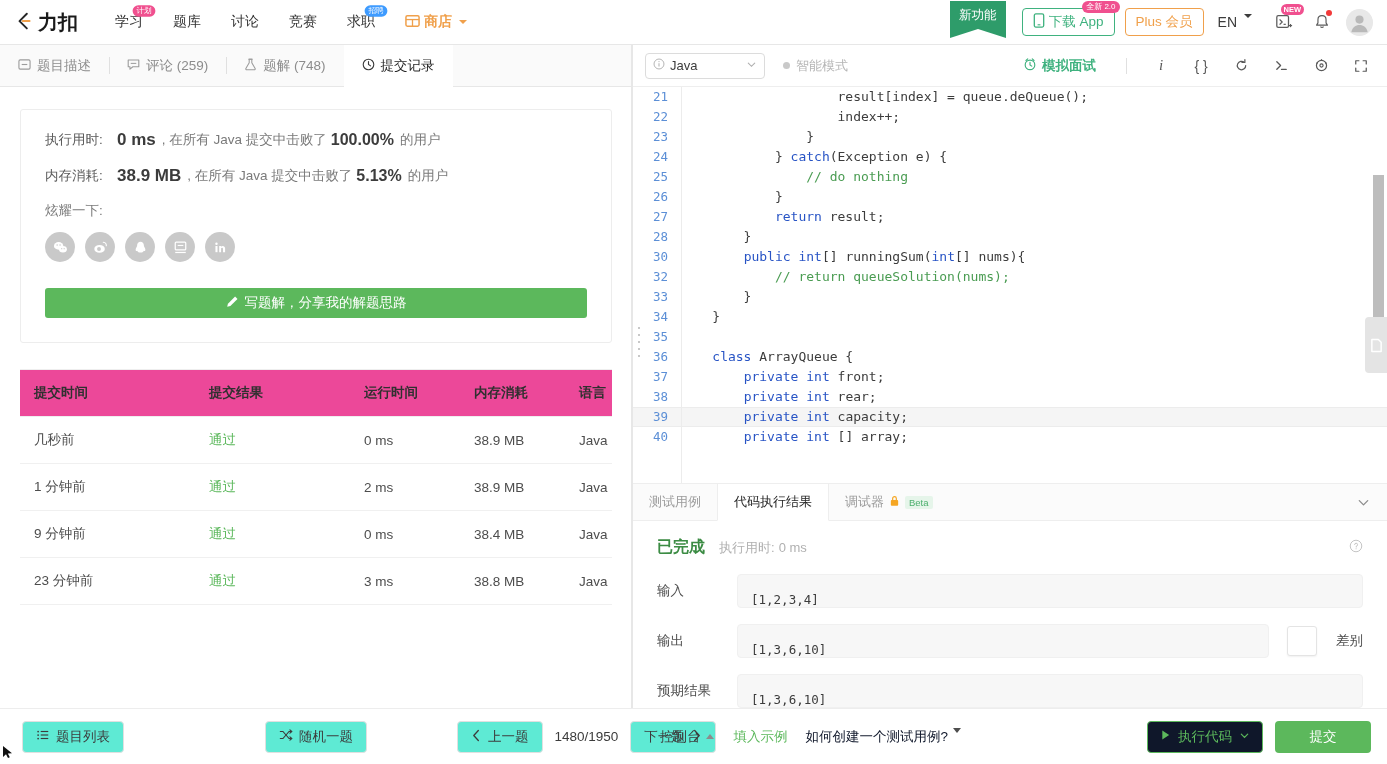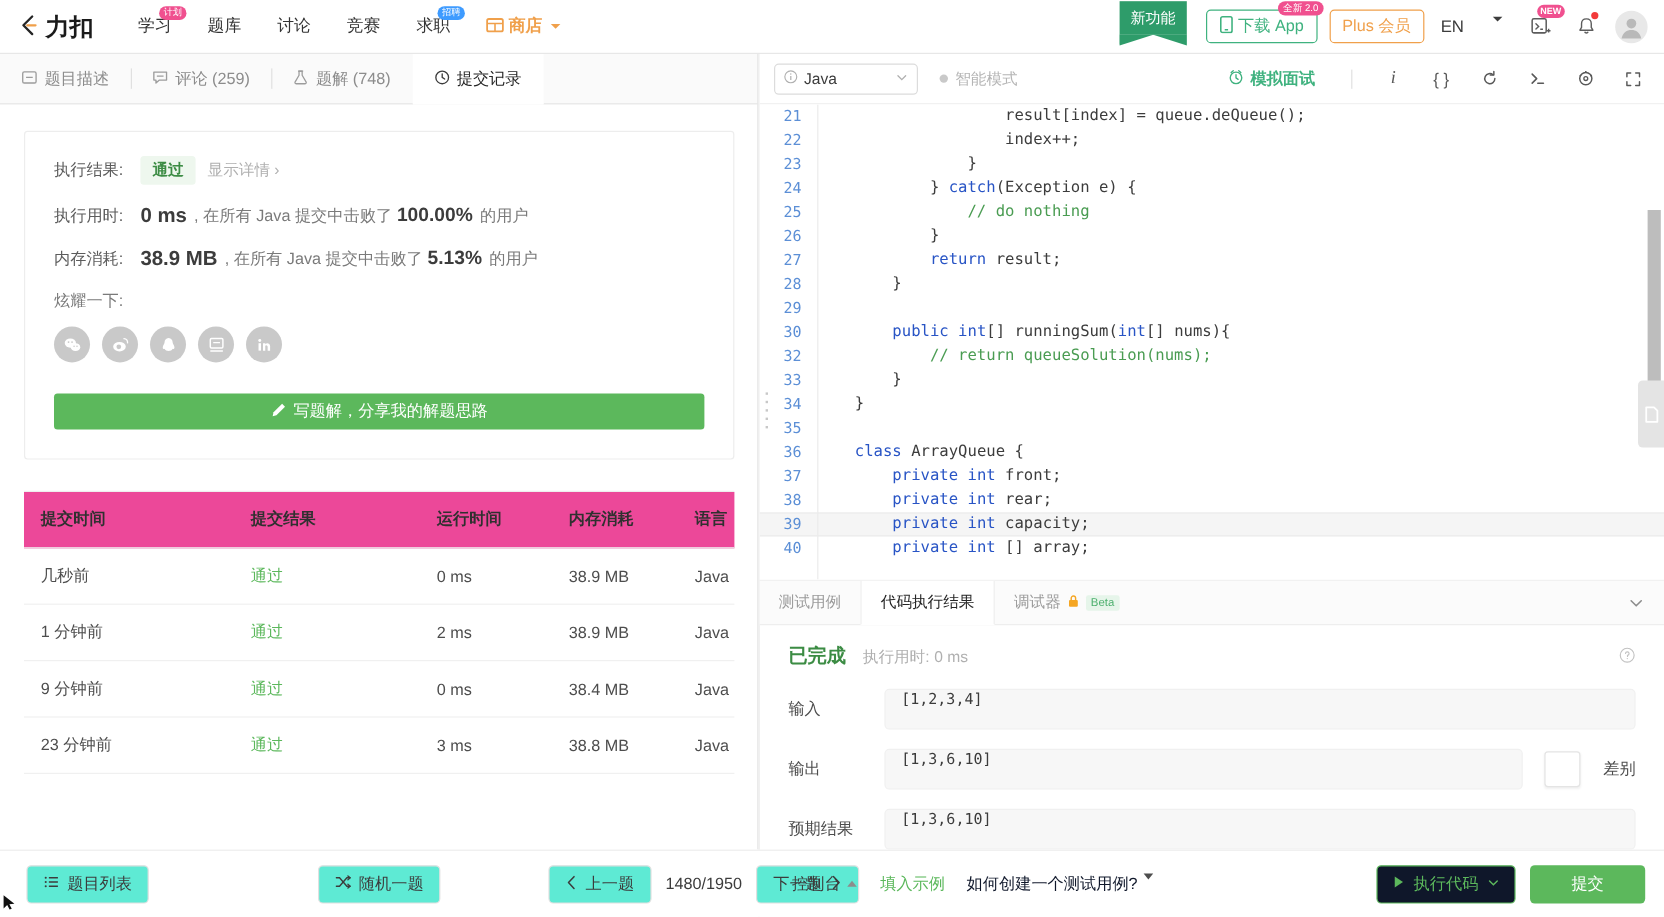--- a/index.html
+++ b/index.html
@@ -55,21 +55,21 @@
   }
   .btn-outline .b-badge {
     position: absolute; top: -8px; right: -6px; background: #f0508f; color: #fff;
     font-size: 8px; border-radius: 7px; padding: 1px 4px; line-height: 1.25; white-space:nowrap;
   }
   .btn-plus {
     border: 1px solid #f0a04b; color: #f0a04b; border-radius: 4px;
     height: 28px; padding: 0 10px; font-size: 13.5px; display: flex; align-items: center;
     cursor: pointer; margin-right: 14px; background:#fff;
   }
-  .lang-sel { font-size: 14px; color: #3c3c3c; display: flex; align-items: flex-start; gap: 21px; cursor: pointer; margin-right: 18px;}
+  .lang-sel { font-size: 14px; color: #3c3c3c; display: flex; align-items: flex-start; gap: 4px; cursor: pointer; margin-right: 18px;}
   .icon-btn { position: relative; width: 28px; height: 28px; display: flex; align-items: center; justify-content: center; cursor: pointer; margin-right: 10px; color:#5c5c5c;}
   .icon-btn .sup {
     position: absolute; top: -4px; right: -6px; background: #f0508f; color: #fff;
     font-size: 7.5px; border-radius: 6px; padding: 1px 3px; line-height: 1.2; font-weight:600;
   }
   .dot-red { position:absolute; top:2px; right:4px; width:6px;height:6px;border-radius:50%;background:#f23a3a;}
   .avatar { width: 27px; height: 27px; border-radius: 50%; background: #e8e8e8; display:flex;align-items:center;justify-content:center; cursor:pointer;}
 
   
   .left-panel { position: absolute; top: 45px; left: 0; width: 632px; height: 719px; background: #fff; }
@@ -167,21 +167,21 @@
 
   .console-body { padding: 16px 24px 0 24px; height: 243px; overflow:hidden;}
   .done-row { display: flex; align-items: baseline; gap: 14px; position: relative; }
   .done-txt { font-size: 16px; font-weight: 700; color: #3c8c44; }
   .run-time { font-size: 13px; color: #b0b0b0; }
   .help-ic { position: absolute; right: 0; top: 2px; color: #c2c2c2; font-size: 13px; cursor:pointer;}
   .io-row { display: flex; align-items: center; margin-top: 16px; gap: 10px; }
   .io-label { width: 70px; font-size: 13.5px; color: #4d4d4d; flex: none;}
   .io-box {
     flex: 1; background: #f7f7f7; border: 1px solid #f0f0f0; border-radius: 4px;
-    height: 34px; display: flex; align-items: flex-start; padding: 0 13px;
+    height: 34px; display: flex; align-items: flex-end; padding: 0 13px;
     font-size: 12.5px; color: #3c3c3c; font-family: "DejaVu Sans Mono","Liberation Mono",monospace;
   }
   .diff-box { width: 30px; height: 30px; background:#fff; border: 1px solid #e4e4e4; border-radius: 3px; margin-left: 8px; flex:none; box-shadow:0 1px 2px rgba(0,0,0,.06);}
   .diff-label { font-size: 13.5px; color: #4d4d4d; margin-left: 9px; flex: none;}
 
   
   .bottombar {
     position: absolute; bottom: 0; left: 0; width: 1387px; height: 56px;
     background: #fff; border-top: 1px solid #ededed; display: flex; align-items: center;
   }
@@ -338,25 +338,20 @@
             <circle cx="7" cy="7" r="5.7" fill="none" stroke="#3c3c3c" stroke-width="1.2"></circle>
             <path d="M7 3.8 V7 L9.2 8.5" fill="none" stroke="#3c3c3c" stroke-width="1.2" stroke-linecap="round"></path>
           </svg>
       </span>
       <span>提交记录</span>
     </div>
   </div>
 
   <div class="left-body">
     <div class="result-card">
-      <div class="rline">
-        <span class="rlabel">执行结果:</span>
-        <span class="pill-pass">通过</span>
-        <span class="link-muted">显示详情 ›</span>
-      </div>
       <div class="rline">
         <span class="rlabel">执行用时:</span>
         <span class="big-num">0 ms</span>
         <span style="margin:0 4px">, 在所有 Java 提交中击败了</span>
         <span class="pct">100.00%</span>
         <span style="margin-left:6px">的用户</span>
       </div>
       <div class="rline">
         <span class="rlabel">内存消耗:</span>
         <span class="big-num">38.9 MB</span>
@@ -567,24 +562,20 @@
         </div>
       <div class="crow">
           <span class="gnum">27</span>
           <span class="ctext">            <span class="kw">return</span> result;</span>
         </div>
       <div class="crow">
           <span class="gnum">28</span>
           <span class="ctext">        }</span>
         </div>
       <div class="crow">
-          <span class="gnum">29</span>
-          <span class="ctext"></span>
-        </div>
-      <div class="crow">
           <span class="gnum">30</span>
           <span class="ctext">        <span class="kw">public</span> <span class="kw">int</span>[] runningSum(<span class="kw">int</span>[] nums){</span>
         </div>
       <div class="crow">
           <span class="gnum">32</span>
           <span class="ctext cm">            // return queueSolution(nums);</span>
         </div>
       <div class="crow">
           <span class="gnum">33</span>
           <span class="ctext">        }</span>

